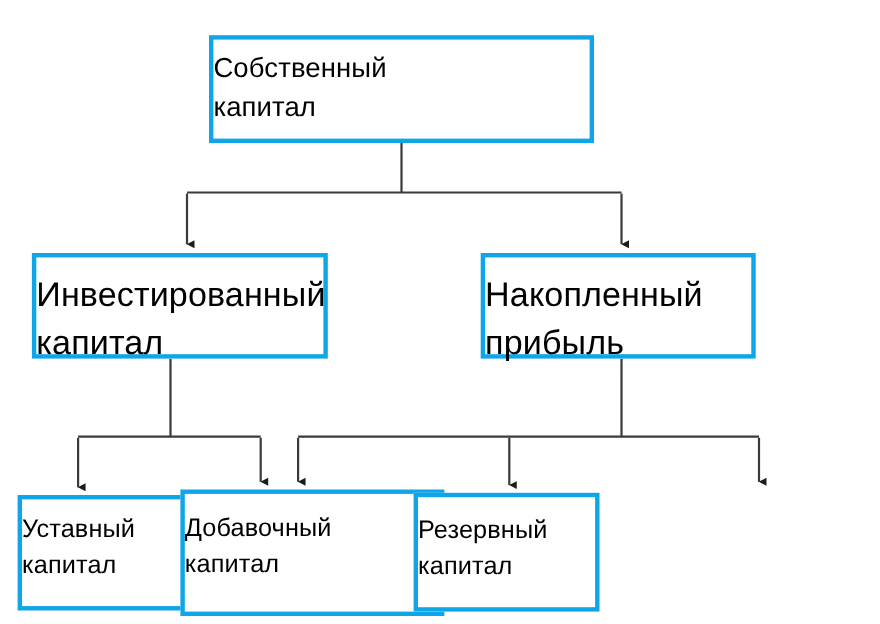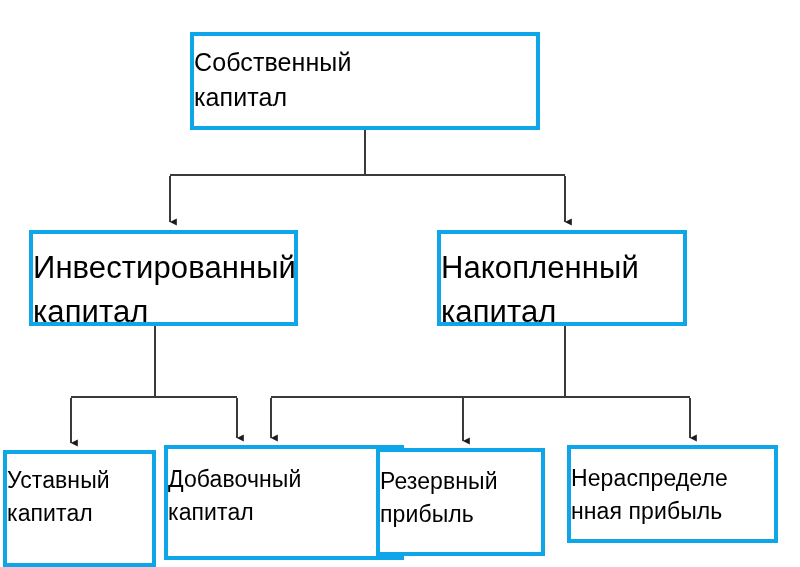--- a/index.html
+++ b/index.html
@@ -68,24 +68,24 @@
     left: 437px;
     top: 230px;
     width: 250px;
     height: 96px;
     padding-top: 12px;
   }
   #node-invested .node-label,
   #node-accumulated .node-label { font-size: 31px; line-height: 1.42; }
   
   #node-charter {
-    left: 3px;
+    left: 16px;
     top: 450px;
     width: 153px;
-    height: 117px;
+    height: 105px;
   }
   #node-additional {
     left: 164px;
     top: 445px;
     width: 240px;
     height: 115px;
     padding-top: 14px;
   }
   #node-reserve {
     left: 376px;
@@ -149,36 +149,32 @@
 капитал</span>
   </div>
 
   <div class="node" id="node-invested">
     <span class="node-label">Инвестированный
 капитал</span>
   </div>
 
   <div class="node" id="node-accumulated">
     <span class="node-label">Накопленный
-капитал</span>
+прибыль</span>
   </div>
 
   <div class="node" id="node-charter">
     <span class="node-label">Уставный
 капитал</span>
   </div>
 
   <div class="node" id="node-additional">
     <span class="node-label">Добавочный
 капитал</span>
   </div>
 
   <div class="node" id="node-reserve">
     <span class="node-label">Резервный
-прибыль</span>
+капитал</span>
   </div>
 
-  <div class="node" id="node-retained">
-    <span class="node-label">Нераспределе
-нная прибыль</span>
-  </div>
 
 </div>
 
 </body></html>

